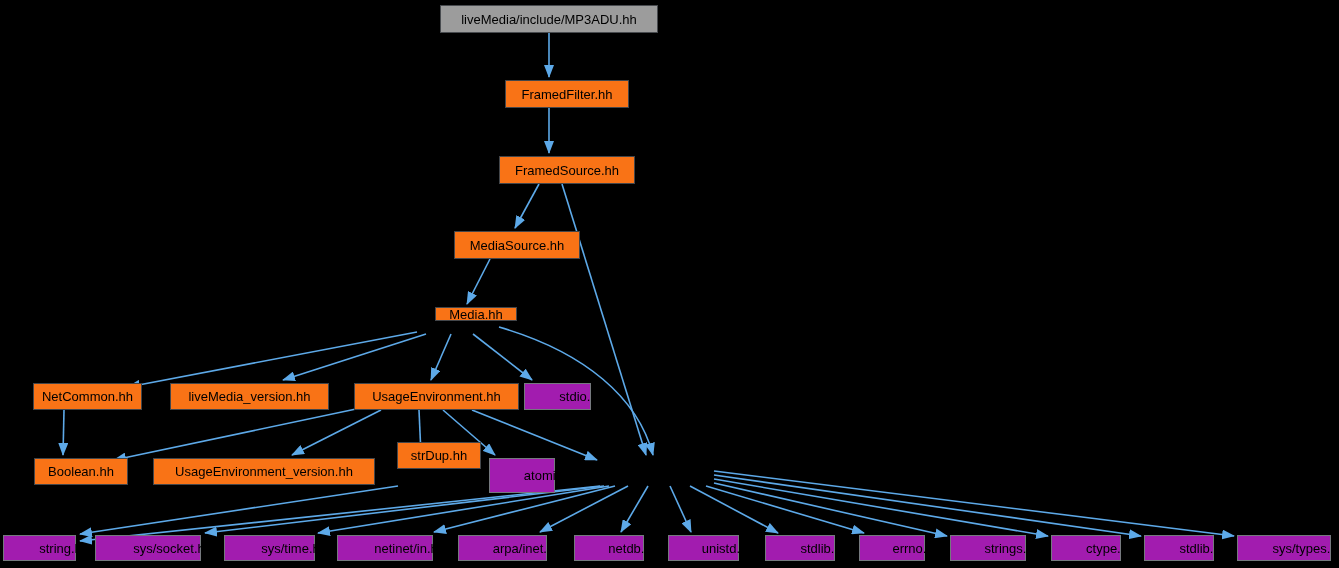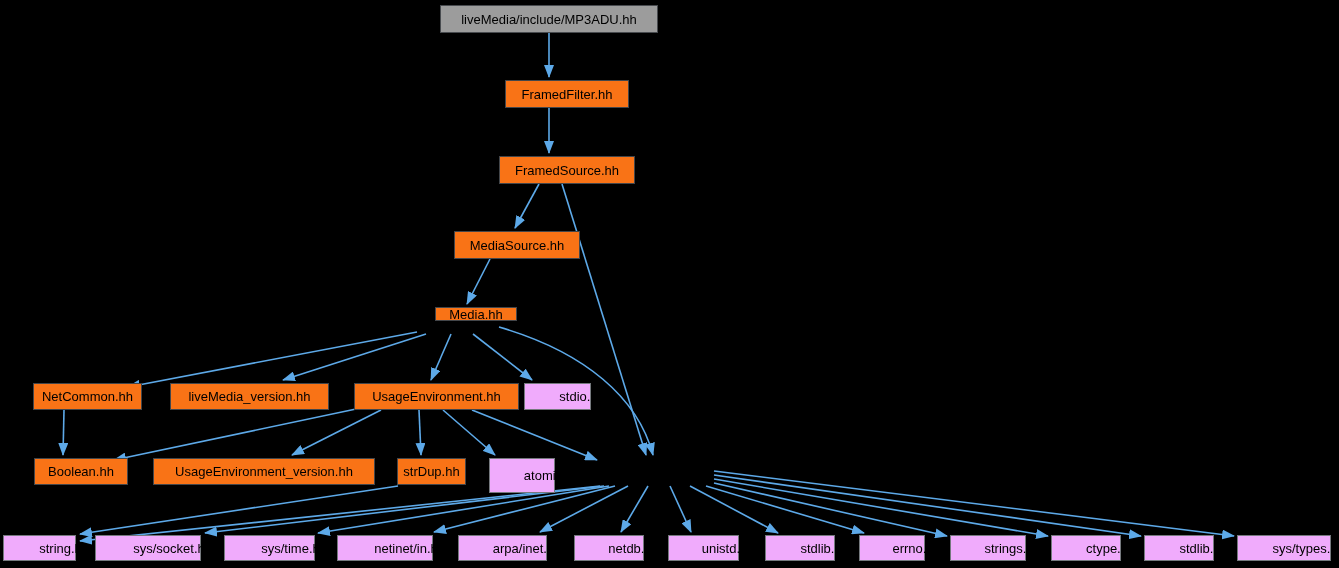--- a/index.html
+++ b/index.html
@@ -13,21 +13,21 @@
   svg.edge-layer { position:absolute; left:0; top:0; width:1339px; height:568px; pointer-events:none; }
   .edge { stroke:#5da9e8; stroke-width:1.6; fill:none; }
   .node {
     position:absolute; box-sizing:border-box;
     display:flex; align-items:center; justify-content:center;
     font-size:13px; color:#000; white-space:nowrap;
     cursor:default;
     text-align:right;
   }
   .node.linked  { background:#f97316; border:1.5px solid #43464a; cursor:pointer;margin-left:18px; }
-  .node.system  { background:#f0abfc; border:1.5px solid #75797e;padding-left:42px; }
+  .node.system  { background:#a21caf; border:1.5px solid #75797e;padding-left:42px; }
   .node.current { background:#9c9c9c; border:1.5px solid #484b4f; }
 </style>
 </head>
 <body>
 
 <div class="canvas">
 
   <svg class="edge-layer" viewBox="0 0 1339 568">
     <defs>
       <marker id="arrow" markerUnits="userSpaceOnUse" markerWidth="13" markerHeight="10" refX="12" refY="5" orient="auto">
@@ -70,21 +70,21 @@
   <div class="node linked" style="left:487px;top:80px;width:124px;height:28px">FramedFilter.hh</div>
   <div class="node linked" style="left:481px;top:156px;width:136px;height:28px">FramedSource.hh</div>
   <div class="node linked" style="left:436px;top:231px;width:126px;height:28px">MediaSource.hh</div>
   <div class="node linked" style="left:417px;top:307px;width:82px;height:14px">Media.hh</div>
   <div class="node linked" style="left:15px;top:383px;width:109px;height:27px">NetCommon.hh</div>
   <div class="node linked" style="left:336px;top:383px;width:165px;height:27px">UsageEnvironment.hh</div>
   <div class="node linked" style="left:152px;top:383px;width:159px;height:27px">liveMedia_version.hh</div>
   <div class="node system" style="left:524px;top:383px;width:67px;height:27px">stdio.h</div>
   <div class="node linked" style="left:16px;top:458px;width:94px;height:27px">Boolean.hh</div>
   <div class="node linked" style="left:135px;top:458px;width:222px;height:27px">UsageEnvironment_version.hh</div>
-  <div class="node linked" style="left:379px;top:458px;width:69px;height:27px">strDup.hh</div>
+  <div class="node linked" style="left:379px;top:442px;width:84px;height:27px">strDup.hh</div>
   <div class="node system" style="left:489px;top:458px;width:66px;height:35px">atomic</div>
   <div class="node system" style="left:3px;top:535px;width:73px;height:26px">string.h</div>
   <div class="node system" style="left:95px;top:535px;width:106px;height:26px">sys/socket.h</div>
   <div class="node system" style="left:224px;top:535px;width:91px;height:26px">sys/time.h</div>
   <div class="node system" style="left:337px;top:535px;width:96px;height:26px">netinet/in.h</div>
   <div class="node system" style="left:458px;top:535px;width:89px;height:26px">arpa/inet.h</div>
   <div class="node system" style="left:574px;top:535px;width:70px;height:26px">netdb.h</div>
   <div class="node system" style="left:668px;top:535px;width:71px;height:26px">unistd.h</div>
   <div class="node system" style="left:765px;top:535px;width:70px;height:26px">stdlib.h</div>
   <div class="node system" style="left:859px;top:535px;width:66px;height:26px">errno.h</div>

